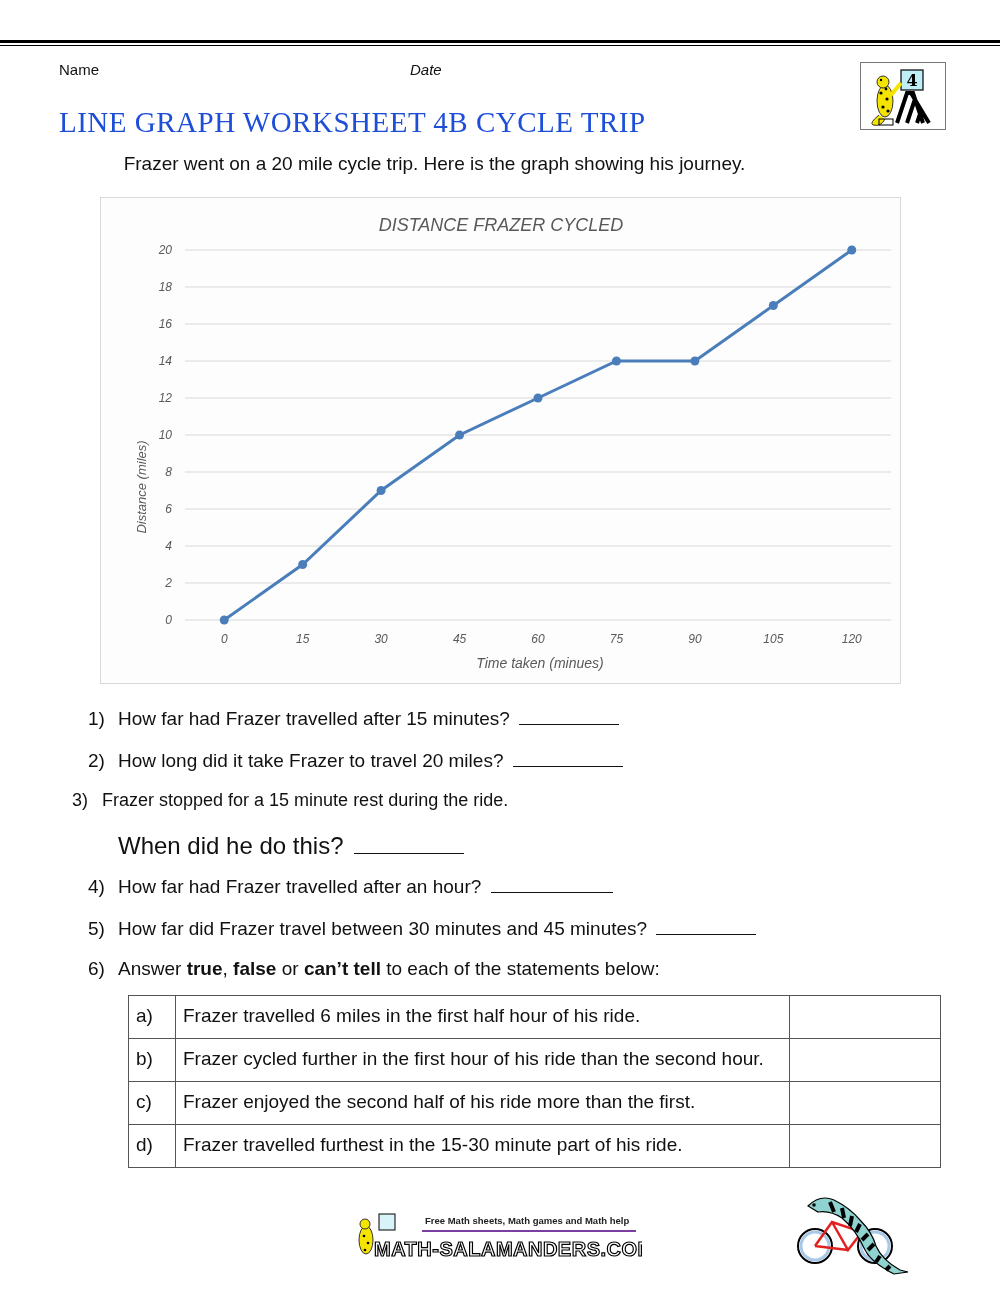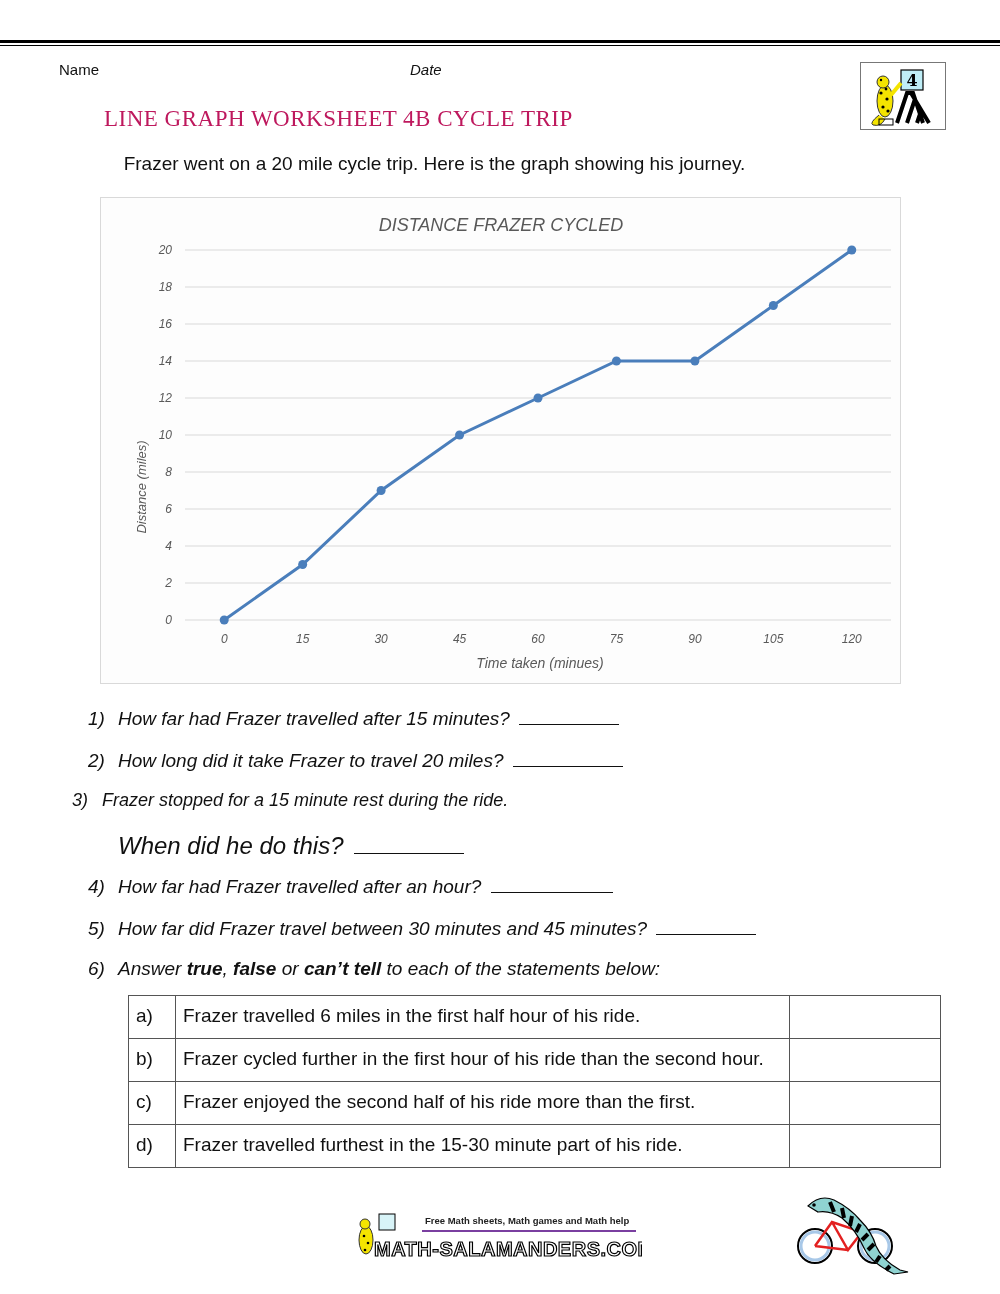--- a/index.html
+++ b/index.html
@@ -5,26 +5,26 @@
   html, body { margin:0; padding:0; background:#fff; }
   body { width:1000px; height:1294px; position:relative; overflow:hidden;
          font-family:"Liberation Sans", "DejaVu Sans", sans-serif; color:#111; }
   .topline1 { position:absolute; left:0; top:40px; width:1000px; height:3px; background:#000; }
   .topline2 { position:absolute; left:0; top:45px; width:1000px; height:1px; background:#000; }
   .name-label { position:absolute; left:59px; top:61px; font-size:15px;text-align:right; }
   .date-label { position:absolute; left:410px; top:61px; font-size:15px;font-style:italic; }
   .logo-box { position:absolute; left:860px; top:62px; width:84px; height:66px;
               border:1px solid #777; background:#fff; }
   .title { position:absolute; left:59px; top:106px; font-family:"Liberation Serif","DejaVu Serif",serif;
-           font-size:23px; color:#be185d; letter-spacing:0.5px;margin-left:45px; }
+           font-size:29px; color:#1d4ed8; letter-spacing:0.5px; }
   .intro { position:absolute; left:0; width:869px; top:153px; text-align:center; font-size:19px; }
   .chart-frame { position:absolute; left:100px; top:197px; width:799px; height:485px;
                  border:1px solid #d9d9d9; background:#fdfdfd;font-style:italic; }
   .chart-frame svg { position:absolute; left:0; top:0; }
-  .q { position:absolute; white-space:nowrap;font-style:italic; }
+  .q { position:absolute; white-space:nowrap; }
   .q .num { display:inline-block; width:30px; }
   .blank { display:inline-block; border-bottom:1px solid #111; height:18px; vertical-align:baseline; margin-left:4px; }
   table.tf { position:absolute; left:128px; top:995px; width:813px; border-collapse:collapse; font-size:19px; }
   table.tf td { border:1px solid #555; vertical-align:top; padding:4px 6px 6px 7px; line-height:32px; }
   table.tf td.letter { width:33px; }
   table.tf td.answer { width:137px; }
   .footer-logo { position:absolute; left:352px; top:1210px; width:290px; height:55px;text-align:right; }
   .bike { position:absolute; left:790px; top:1186px; width:120px; height:95px; }
 </style>
 </head>

